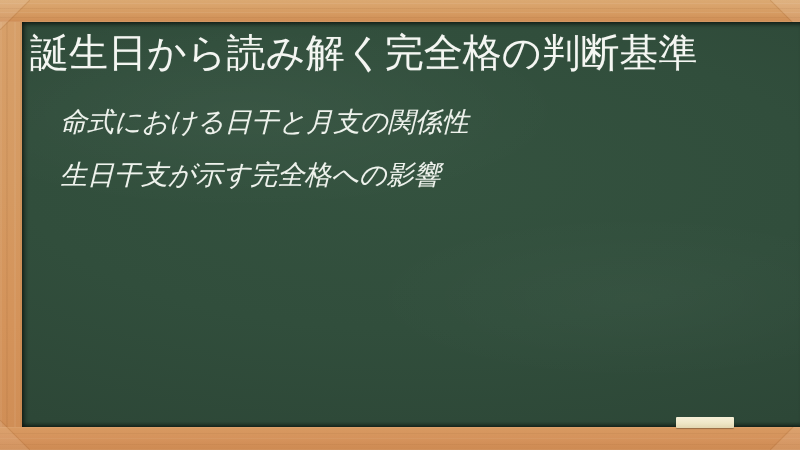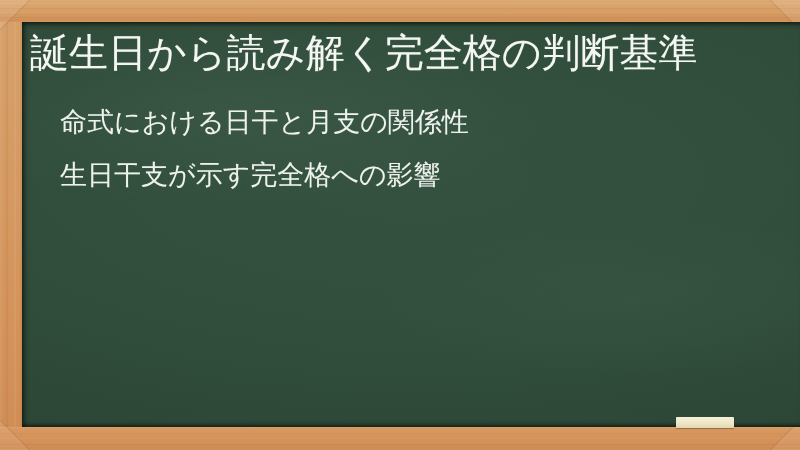--- a/index.html
+++ b/index.html
@@ -147,20 +147,21 @@
     list-style: none;
   }
   .bullet-item {
     font-size: 27px;
     line-height: 32px;
     color: #eef2ec;
     white-space: nowrap;
     margin: 0 0 21px 0;
     letter-spacing: 0px;
     text-shadow: 0 0 1px rgba(255,255,255,0.20);
+    font-style: italic;
   }
   .bullet-item:last-child { margin-bottom: 12px; }
 
   
   #chalk-stick {
     position: absolute;
     left: 676px;
     top: 417px;
     width: 58px;
     height: 11px;

